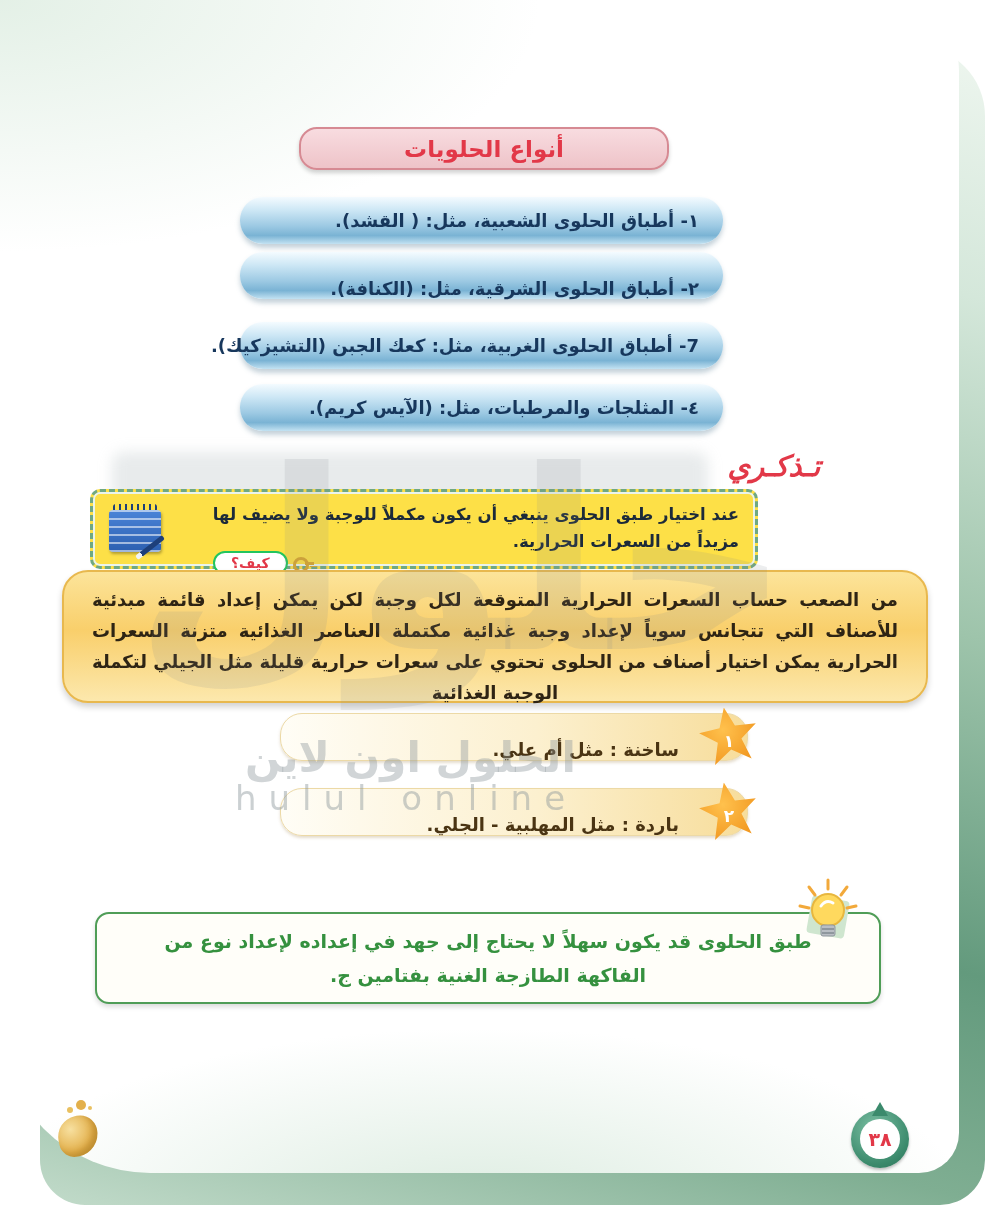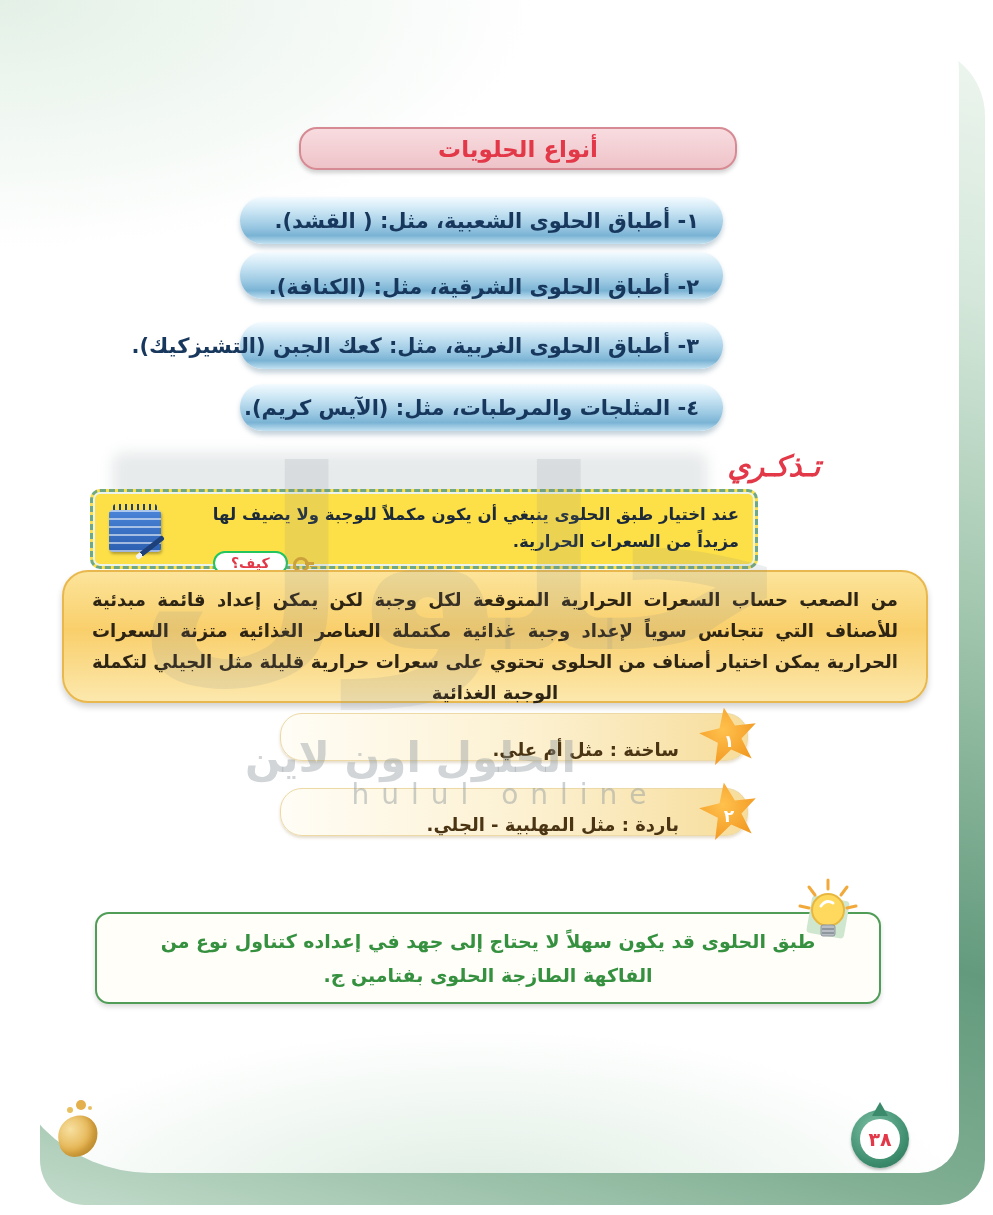--- a/index.html
+++ b/index.html
@@ -38,46 +38,46 @@
   .wm-smudge {
     top: 452px; left: 112px; width: 596px; height: 52px;
     background: rgba(172, 182, 186, 0.28); border-radius: 12px; filter: blur(7px);
     z-index: 2;
   }
   .wm-ar {
     top: 733px; left: 245px; width: 510px; text-align: left;
     font-size: 42px; font-weight: 700; color: rgba(140, 150, 156, 0.40); direction: rtl;
   }
   .wm-en {
-    top: 778px; left: 235px; width: 540px; text-align: center;
-    font-size: 28px; letter-spacing: 12px; color: rgba(140, 150, 156, 0.45);
+    top: 778px; left: 235px; width: 540px; text-align: left;
+    font-size: 34px; letter-spacing: 12px; color: rgba(140, 150, 156, 0.45);
   }
 
   
   .title-banner {
-    position: absolute; left: 299px; top: 127px; width: 438px; height: 43px;
+    position: absolute; left: 299px; top: 127px; width: 370px; height: 43px;
     background: linear-gradient(#f8dce0, #eec3c8);
     border: 2px solid #d68a93; border-radius: 18px;
     box-shadow: 0 3px 4px rgba(0,0,0,0.18);
     display: flex; align-items: center; justify-content: center; z-index: 3;
   }
   .title-text { color: #e23848; font-weight: 800; font-size: 23px; direction: rtl; }
 
   
   .blue-bar {
     position: absolute; left: 240px; width: 483px; height: 47px;
     border-radius: 23px;
     background: linear-gradient(180deg, #f4fbff 0%, #cde7f5 28%, #9cc9e3 62%, #7ab3d4 82%, #c3e2f2 100%);
     box-shadow: 0 4px 5px rgba(90,125,150,0.35);
     display: flex; align-items: center; z-index: 3;
   }
   .bar-1 { top: 197px; } .bar-2 { top: 252px; align-items: flex-end; } .bar-3 { top: 322px; } .bar-4 { top: 384px; }
   .bar-text {
     width: 100%; padding-right: 24px; direction: rtl; text-align: right;
-    color: #17375c; font-weight: 700; font-size: 21px; white-space: nowrap;
+    color: #17375c; font-weight: 700; font-size: 18px; white-space: nowrap;
   }
 
   
   .remember-heading {
     position: absolute; left: 718px; top: 449px; width: 112px; text-align: center;
     color: #e23848; font-weight: 800; font-style: italic; font-size: 29px;
     direction: rtl; z-index: 4;
   }
   .remember-box {
     position: absolute; left: 90px; top: 489px; width: 668px; height: 80px;
@@ -229,21 +229,21 @@
     <span class="title-text">أنواع الحلويات</span>
   </div>
 
   <div class="blue-bar bar-1">
     <span class="bar-text">١- أطباق الحلوى الشعبية، مثل: ( القشد).</span>
   </div>
   <div class="blue-bar bar-2">
     <span class="bar-text">٢- أطباق الحلوى الشرقية، مثل: (الكنافة).</span>
   </div>
   <div class="blue-bar bar-3">
-    <span class="bar-text">٣- أطباق الحلوى الغربية، مثل: كعك الجبن (التشيزكيك).</span>
+    <span class="bar-text">7- أطباق الحلوى الغربية، مثل: كعك الجبن (التشيزكيك).</span>
   </div>
   <div class="blue-bar bar-4">
     <span class="bar-text">٤- المثلجات والمرطبات، مثل: (الآيس كريم).</span>
   </div>
 
   <div class="remember-heading">تـذكـري</div>
 
   <div class="remember-box">
     <div class="notebook">
       <div class="nb-coil"></div>
@@ -288,21 +288,21 @@
       </g>
       <circle cx="45" cy="36" r="16" fill="#ffd95e" stroke="#e8b73e" stroke-width="2"></circle>
       <path d="M38 32 q5 -7 12 -3" stroke="#ffffff" stroke-width="3" fill="none" stroke-linecap="round"></path>
       <rect x="38" y="51" width="14" height="11" rx="2" fill="#b9bec4" stroke="#8f979e"></rect>
       <rect x="39" y="54" width="12" height="2" fill="#8f979e"></rect>
       <rect x="39" y="58" width="12" height="2" fill="#8f979e"></rect>
     </svg>
   </div>
 
   <div class="tip-box">
-    <p class="tip-text">طبق الحلوى قد يكون سهلاً لا يحتاج إلى جهد في إعداده كتناول نوع من الفاكهة الطازجة الحلوى بفتامين ج.</p>
+    <p class="tip-text">طبق الحلوى قد يكون سهلاً لا يحتاج إلى جهد في إعداده لإعداد نوع من الفاكهة الطازجة الغنية بفتامين ج.</p>
   </div>
 
   <div class="site-logo"></div>
 
   <div class="page-badge">
     <div class="badge-drop"></div>
     <div class="badge-inner">
       <span class="page-num">٣٨</span>
     </div>
   </div>

